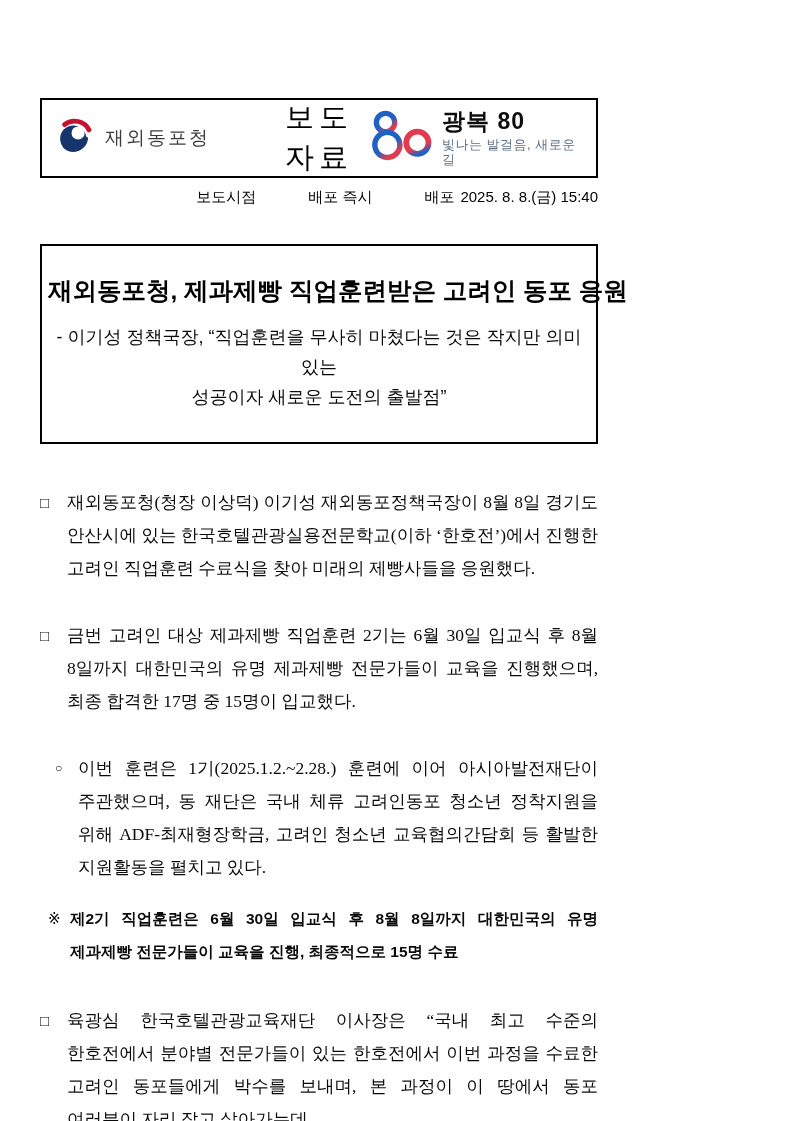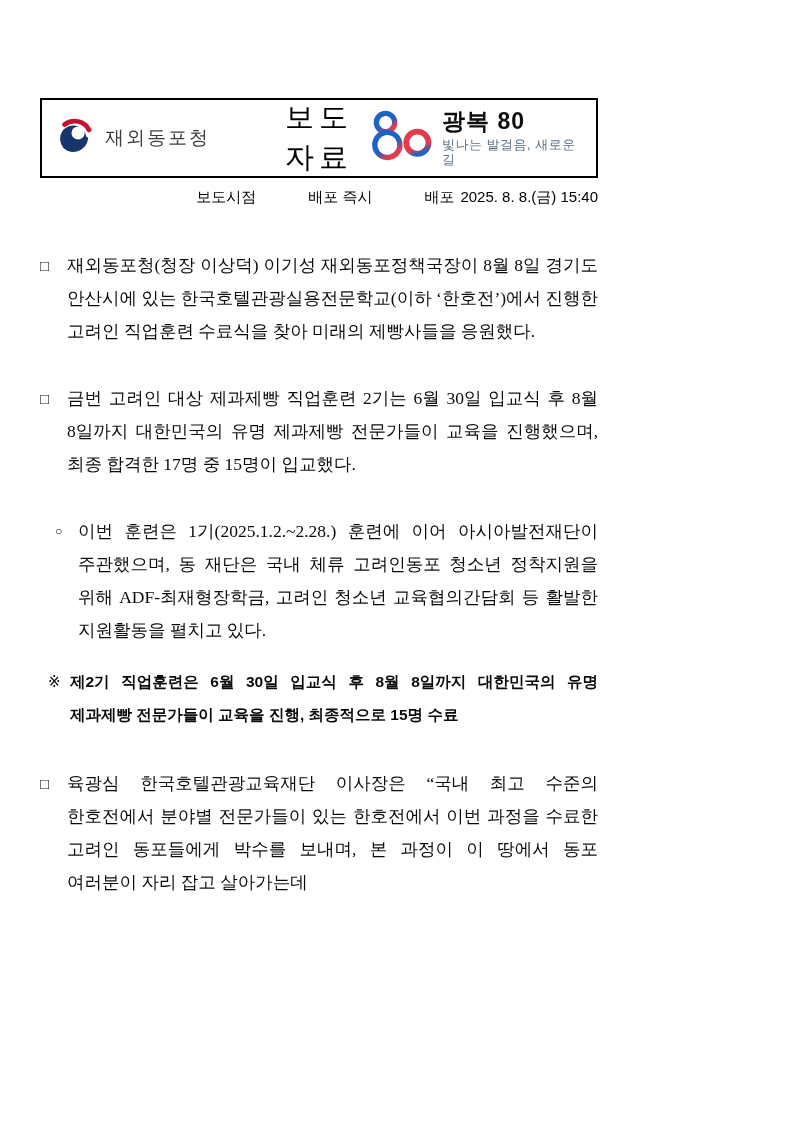--- a/index.html
+++ b/index.html
@@ -136,20 +136,27 @@
 
   <div class="meta-row">
     <span>보도시점</span>
     <span>배포 즉시</span>
     <span class="meta-dist">
       <span>배포</span>
       <span>2025. 8. 8.(금) 15:40</span>
     </span>
   </div>
 
+  <div class="title-box">
+    <div class="headline-title">재외동포청, 제과제빵 직업훈련받은 고려인 동포 응원</div>
+    <div class="headline-sub">
+      <div>- 이기성 정책국장, “직업훈련을 무사히 마쳤다는 것은 작지만 의미 있는</div>
+      <div>성공이자 새로운 도전의 출발점”</div>
+    </div>
+  </div>
 
   <div class="body-section">
 
     <div class="para">
       <span class="marker">□</span>
       <span class="text">재외동포청(청장 이상덕) 이기성 재외동포정책국장이 8월 8일 경기도 안산시에 있는 한국호텔관광실용전문학교(이하 ‘한호전’)에서 진행한 고려인 직업훈련 수료식을 찾아 미래의 제빵사들을 응원했다.</span>
     </div>
 
     <div class="para">
       <span class="marker">□</span>

